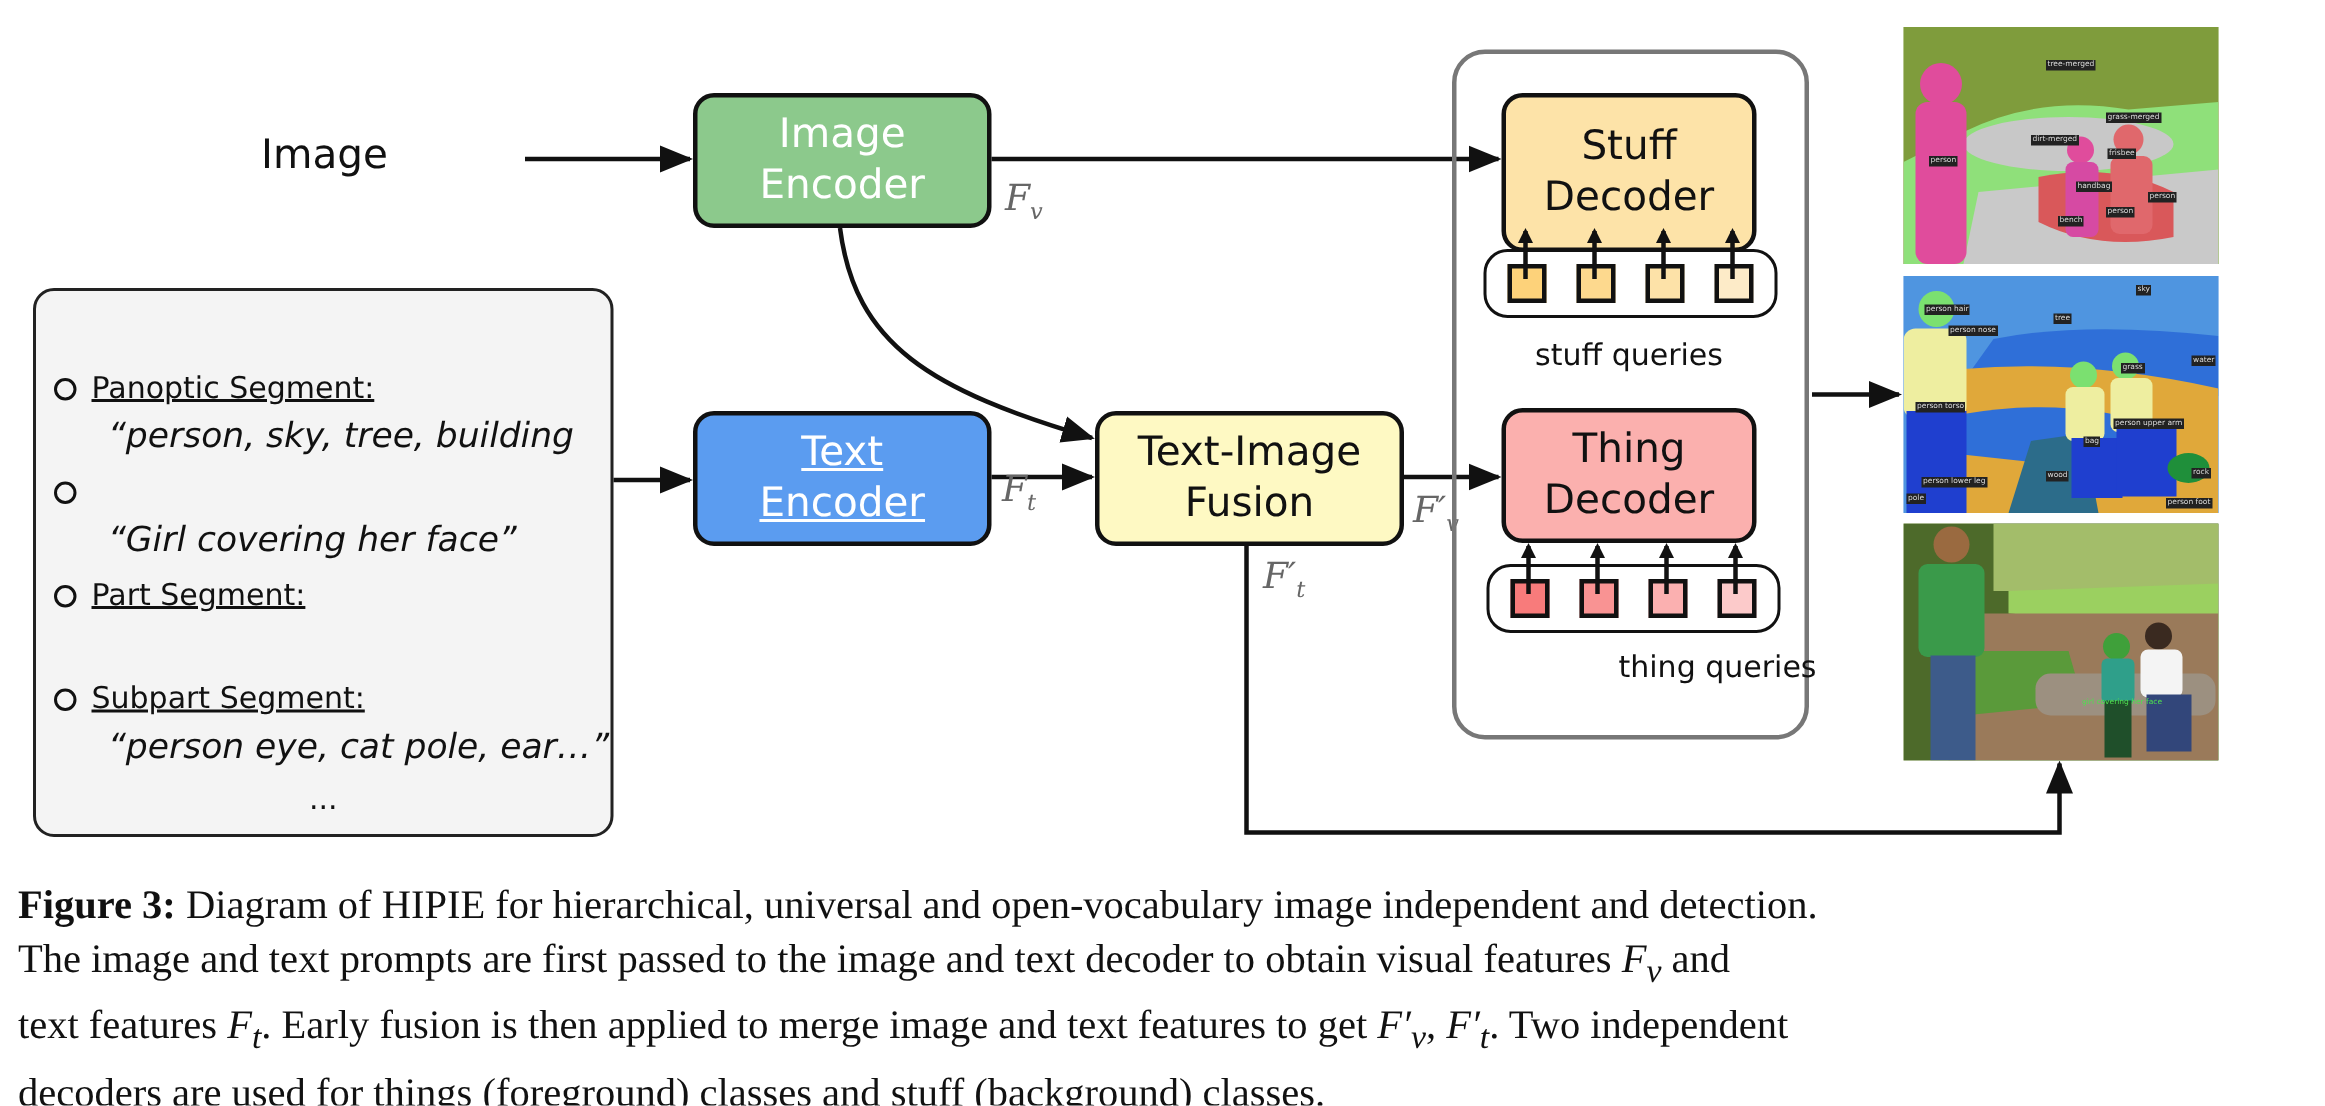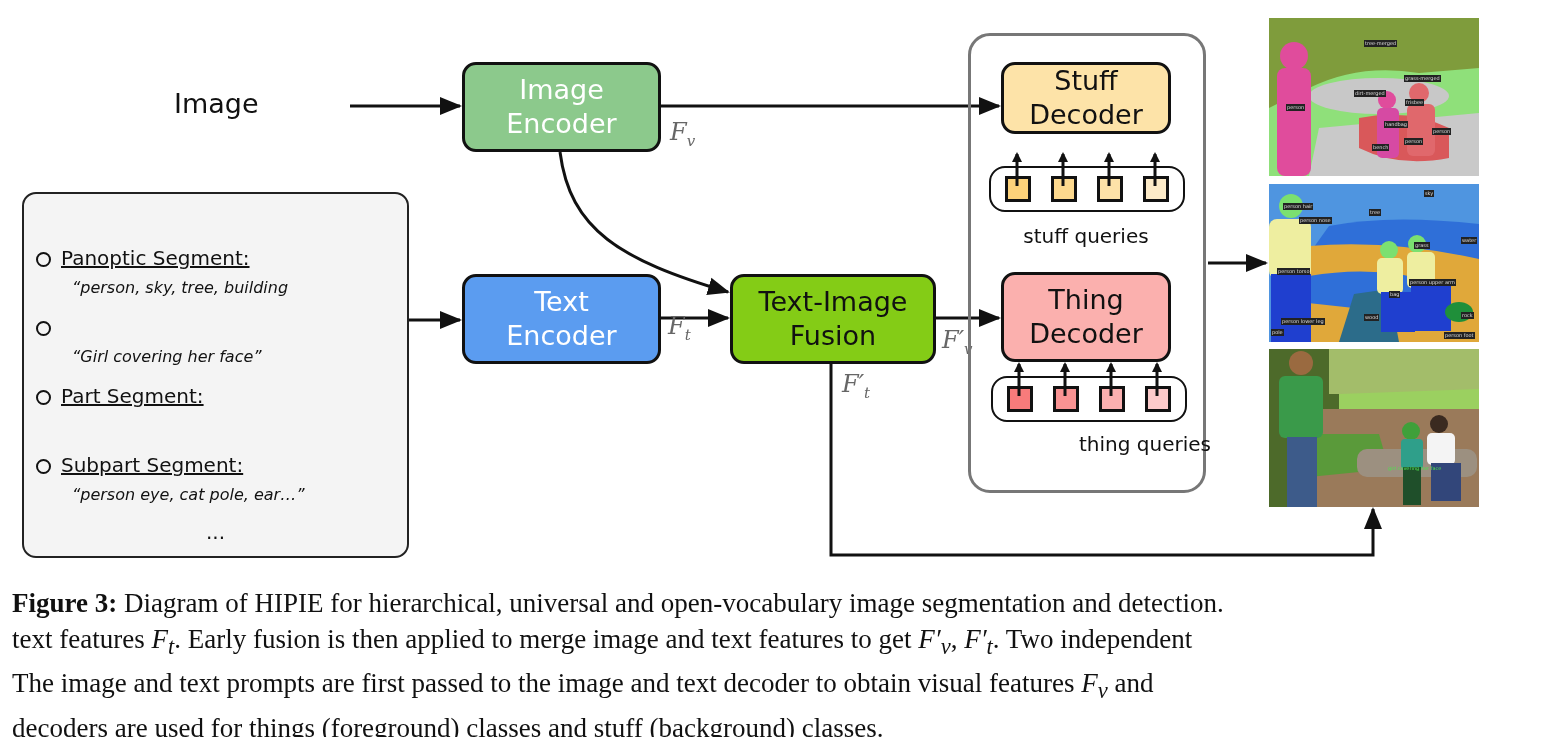--- a/index.html
+++ b/index.html
@@ -1,36 +1,36 @@
 <!DOCTYPE html>
 <html><head>
 <meta charset="utf-8">
 <style>
   html, body { margin:0; padding:0; background:#ffffff; }
   body { width:1550px; height:737px; position:relative; overflow:hidden; font-family:"DejaVu Sans", sans-serif; color:#111; }
   svg.wires { position:absolute; left:0; top:0; width:1550px; height:737px; }
   .box { position:absolute; box-sizing:border-box; border:3px solid #111; border-radius:14px; display:flex; align-items:center; justify-content:center; text-align:center; font-size:27px; line-height:34px; white-space:pre-line; }
   .enc-img { left:462px; top:62px; width:199px; height:90px; background:#8cc98c; color:#fff; }
-  .enc-txt { left:462px; top:274px; width:199px; height:90px; background:#5b9cf0; color:#fff; }
+  .enc-txt { left:462px; top:274px; width:199px; height:90px; background:#5b9cf0; color:#fff;text-decoration:underline; }
   .fusion { left:730px; top:274px; width:206px; height:90px; background:#e8e8e8; color:#111; }
-  .stuff { left:1001px; top:62px; width:170px; height:72px; background:#fde3a8; color:#111; }
+  .stuff { left:1001px; top:62px; width:170px; height:106px; background:#fde3a8; color:#111; }
   .thing { left:1001px; top:272px; width:170px; height:90px; background:#fbb0ae; color:#111; }
   .decoder-panel { position:absolute; left:968px; top:33px; width:238px; height:460px; box-sizing:border-box; border:3px solid #777; border-radius:22px; }
   .query-tray { position:absolute; box-sizing:border-box; border:2.5px solid #111; border-radius:16px; background:#fff; width:196px; height:46px; }
   .qsq { position:absolute; top:8px; width:26px; height:26px; box-sizing:border-box; border:3px solid #111; }
   .qlabel { position:absolute; font-size:20px; color:#111; width:200px; text-align:center; }
   .math { font-family:"DejaVu Serif", serif; font-style:italic; color:#666; font-size:24px; position:absolute; }
   .math sub { font-size:15px; }
   .image-label { position:absolute; left:174px; top:88px; font-size:27px; }
   .prompt-box { position:absolute; left:22px; top:192px; width:387px; height:366px; box-sizing:border-box; border:2.5px solid #222; border-radius:14px; background:#f4f4f4; }
   .prompt-title { position:absolute; left:0; width:100%; top:8px; text-align:center; font-size:25px; }
   .p-item { position:absolute; left:12px; font-size:20px; }
   .p-bullet { display:inline-block; width:11px; height:11px; border:2px solid #111; border-radius:50%; margin-right:10px; vertical-align:middle; }
   .p-head { text-decoration:underline; }
-  .p-example { position:absolute; left:48px; font-size:16px; font-style:italic; }
+  .p-example { position:absolute; left:48px; font-size:23px; font-style:italic; }
   .p-ellipsis { position:absolute; left:0; width:100%; text-align:center; top:326px; font-size:20px; }
   .photo { position:absolute; left:1269px; width:210px; height:158px; overflow:hidden; }
   .caption { position:absolute; left:12px; top:585px; width:1530px; font-family:"Liberation Serif", serif; font-size:27px; line-height:36px; color:#111; }
   .caption b { font-weight:bold; }
   .caption .mi { font-style:italic; }
   .tag { position:absolute; background:#222; color:#ddd; font-size:5px; padding:0 1px; line-height:7px; font-family:"DejaVu Sans", sans-serif; }
 </style>
 </head>
 <body>
 
@@ -63,21 +63,21 @@
   <div class="p-item" style="top:190px"><span class="p-bullet"></span><span class="p-head">Part Segment:</span></div>
   <div class="p-item" style="top:259px"><span class="p-bullet"></span><span class="p-head">Subpart Segment:</span></div>
   <div class="p-example" style="top:291px">“person eye, cat pole, ear…”</div>
   <div class="p-ellipsis">...</div>
 </div>
 
 <div class="box enc-img" style="background: rgb(140, 201, 140);">Image
 Encoder</div>
 <div class="box enc-txt" style="background: rgb(91, 156, 240);">Text
 Encoder</div>
-<div class="box fusion" style="background: #84cc16;">Text-Image
+<div class="box fusion" style="background: #fef9c3;">Text-Image
 Fusion</div>
 
 <div class="math" style="left:670px; top:118px"><span>F</span><sub>v</sub></div>
 <div class="math" style="left:668px; top:312px"><span>F</span><sub>t</sub></div>
 <div class="math" style="left:942px; top:326px"><span>F′</span><sub>v</sub></div>
 <div class="math" style="left:842px; top:370px"><span>F′</span><sub>t</sub></div>
 
 <div class="decoder-panel"></div>
 <div class="box stuff" style="background: rgb(253, 227, 168);">Stuff
 Decoder</div>
@@ -187,17 +187,17 @@
     <rect x="132" y="90" width="22" height="30" rx="4" fill="#2f9f8a"></rect>
     <rect x="134" y="118" width="18" height="38" fill="#1f4f2a"></rect>
     <circle cx="170" cy="75" r="9" fill="#3a2a20"></circle>
     <rect x="158" y="84" width="28" height="32" rx="5" fill="#f4f4f4"></rect>
     <rect x="162" y="114" width="30" height="38" fill="#32467a"></rect>
   </svg>
   <span class="tag" style="left:118px; top:116px; background:transparent; color:#4fe04f;">girl covering her face</span>
 </div>
 
 <div class="caption">
-  <div><b>Figure 3:</b><span> Diagram of HIPIE for hierarchical, universal and open-vocabulary image segmentation and detection.</span></div>
+  <div><b>Figure 3:</b><span> Diagram of HIPIE for hierarchical, universal and open-vocabulary image independent and detection.</span></div>
+  <div><span>The image and text prompts are first passed to the image and text decoder to obtain visual features </span><span class="mi"><span>F</span><sub>v</sub></span><span> and</span></div>
   <div><span>text features </span><span class="mi"><span>F</span><sub>t</sub></span><span>. Early fusion is then applied to merge image and text features to get </span><span class="mi"><span>F′</span><sub>v</sub></span>, <span class="mi"><span>F′</span><sub>t</sub></span><span>. Two independent</span></div>
-  <div><span>The image and text prompts are first passed to the image and text decoder to obtain visual features </span><span class="mi"><span>F</span><sub>v</sub></span><span> and</span></div>
   <div>decoders are used for things (foreground) classes and stuff (background) classes.</div>
 </div>
 
 </body></html>

